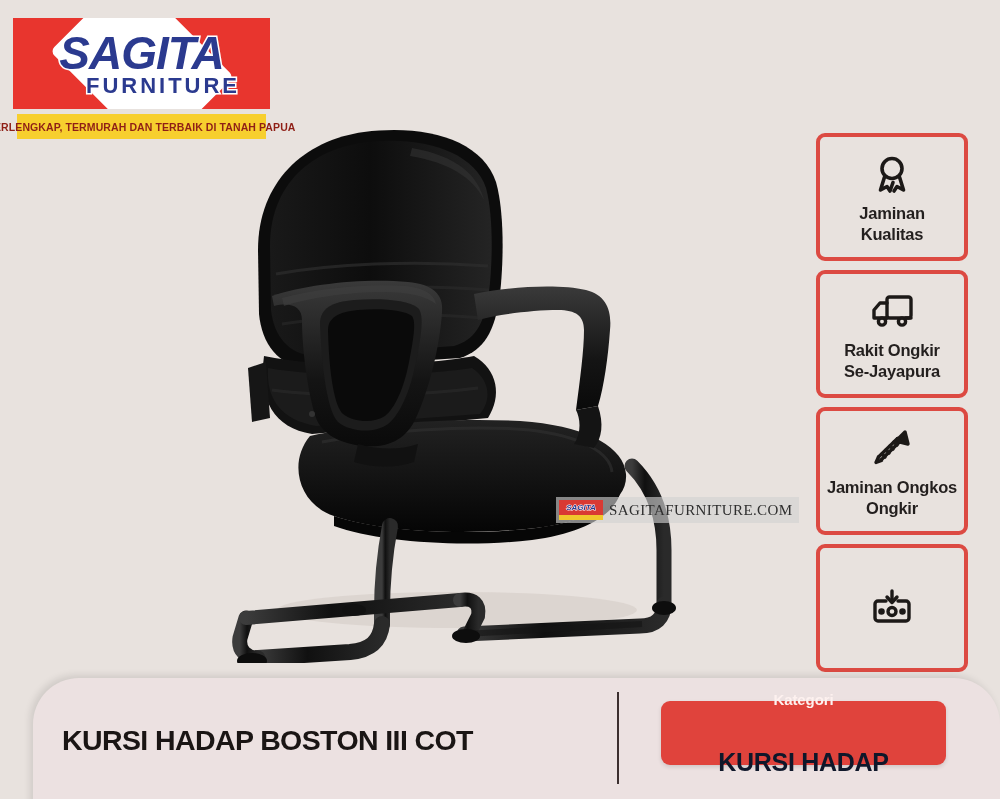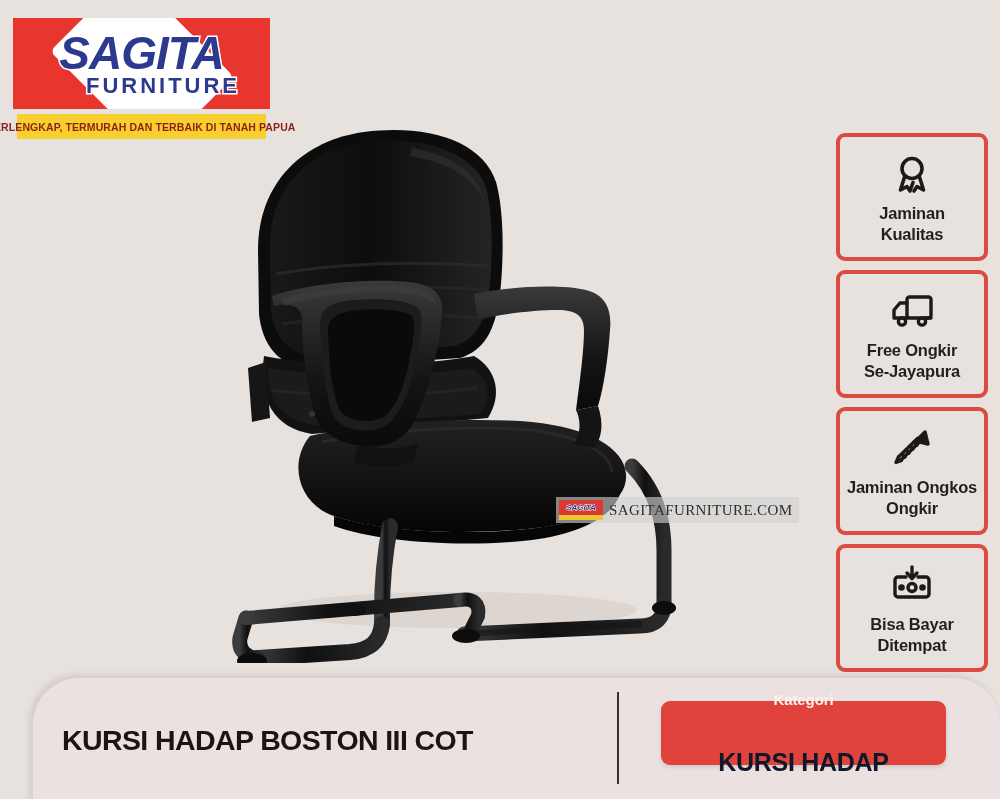--- a/index.html
+++ b/index.html
@@ -145,21 +145,21 @@
   .wm-text {
     font-size: 15px;
     letter-spacing: 0.4px;
     color: #2e2e2e;
     font-family: Liberation Serif, serif;
   }
 
   
   #feature-list {
     position: absolute;
-    left: 836px;
+    left: 816px;
     top: 133px;
     width: 128px;
   }
   .feature-card {
     width: 152px;
     height: 128px;
     box-sizing: border-box;
     border: 4px solid #dc4a42;
     border-radius: 9px;
     background: #e8e2de;
@@ -385,21 +385,21 @@
       <div class="feature-icon">
         <svg width="46" height="40" viewBox="0 0 46 40" xmlns="http://www.w3.org/2000/svg" fill="none" stroke="#1c1917" stroke-width="3.4" stroke-linecap="round" stroke-linejoin="round">
           <rect x="18" y="6" width="24" height="21" rx="2.5"></rect>
           <path d="M18 12 H11 L5 19 V27 H18"></path>
           <circle cx="13" cy="30.5" r="3.6"></circle>
           <circle cx="33" cy="30.5" r="3.6"></circle>
           <path d="M16.6 27 H18 M36.6 27 H42"></path>
         </svg>
       </div>
       <div class="feature-label">
-        <div>Free Ongkir</div>
+        <div>Rakit Ongkir</div>
         <div>Se-Jayapura</div>
       </div>
     </div>
 
     <div class="feature-card">
       <div class="feature-icon">
         <svg width="44" height="42" viewBox="0 0 44 42" xmlns="http://www.w3.org/2000/svg" fill="none" stroke="#1c1917" stroke-width="3.4" stroke-linecap="round" stroke-linejoin="round">
           <path d="M35 5 L38 17 L26 14 Z" fill="#1c1917"></path>
           <path d="M30 14.5 L11 33"></path>
           <path d="M27.5 11.5 L8.5 30"></path>
@@ -421,24 +421,20 @@
       <div class="feature-icon">
         <svg width="46" height="42" viewBox="0 0 46 42" xmlns="http://www.w3.org/2000/svg" fill="none" stroke="#1c1917" stroke-width="3.4" stroke-linecap="round" stroke-linejoin="round">
           <path d="M17 13 H9 a3 3 0 0 0 -3 3 V30 a3 3 0 0 0 3 3 H37 a3 3 0 0 0 3 -3 V16 a3 3 0 0 0 -3 -3 H29"></path>
           <path d="M23 3 V13"></path>
           <path d="M18 9 L23 14.5 L28 9"></path>
           <circle cx="23" cy="23.5" r="4"></circle>
           <circle cx="12.5" cy="23.5" r="1.6" fill="#1c1917"></circle>
           <circle cx="33.5" cy="23.5" r="1.6" fill="#1c1917"></circle>
         </svg>
       </div>
-      <div class="feature-label">
-        <div>Bisa Bayar</div>
-        <div>Ditempat</div>
-      </div>
     </div>
 
   </div>
 
   <div id="bottom-bar">
     <div id="product-title">KURSI HADAP BOSTON III COT</div>
     <div id="bar-divider"></div>
     <div id="category-badge">
       <div class="category-kicker">Kategori</div>
       <div class="category-value">KURSI HADAP</div>

